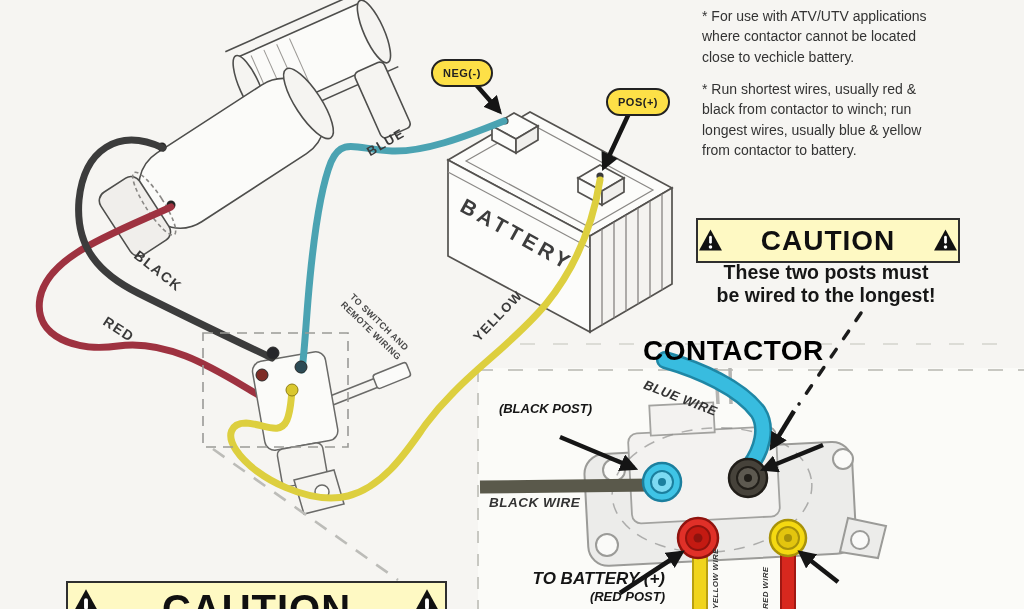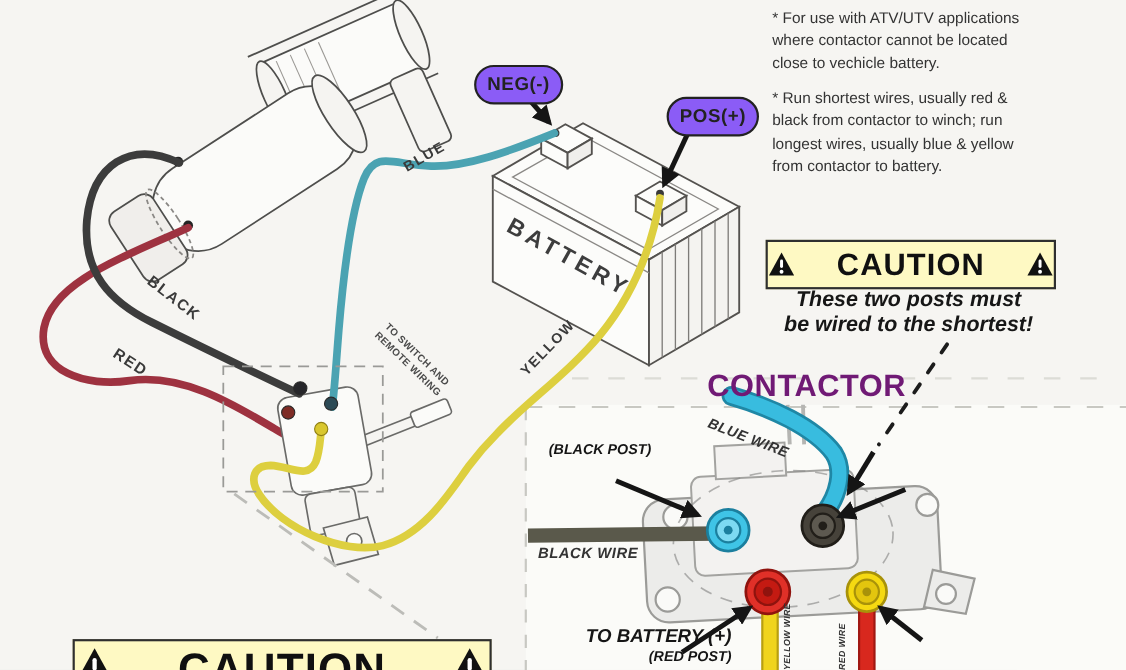--- a/index.html
+++ b/index.html
@@ -4,41 +4,41 @@
 <style>
   html,body{margin:0;padding:0;background:#ddd;}
   #stage{position:relative;width:1024px;height:609px;overflow:hidden;
          background:#f6f5f2;font-family:"Liberation Sans",sans-serif;}
   #art{position:absolute;left:0;top:0;z-index:1;}
   .lab{position:absolute;z-index:2;color:#2f2f2f;}
   .note{width:318px;font-size:14px;line-height:1.45;color:#333;white-space:pre-line;}
   #note-1{left:702px;top:6px;}
   #note-2{left:702px;top:79px;}
   .callout{position:absolute;z-index:3;border:2px solid #222;border-radius:999px;
-           background:#8b5cf6;font-size:17px;font-weight:bold;color:#222;
+           background:#fde047;font-size:11px;font-weight:bold;color:#222;
            padding:6px 10px;letter-spacing:.5px;}
   #neg-callout{left:431px;top:59px;}
   #pos-callout{left:606px;top:88px;}
   #battery-label{left:468px;top:194px;font-size:21px;letter-spacing:4px;font-weight:600;
                  color:#3d3d3d;transform:rotate(29deg);transform-origin:left top;}
   .wirelab{font-weight:bold;font-size:13px;letter-spacing:1.5px;color:#3a3a3a;transform-origin:left top;}
   #lbl-blue{left:364px;top:146px;transform:rotate(-30deg);}
   #lbl-black{left:141px;top:247px;transform:rotate(38deg);font-size:14px;}
   #lbl-red{left:109px;top:313px;transform:rotate(33deg);font-size:14px;}
   #lbl-yellow{left:470px;top:334px;transform:rotate(-46deg);}
   #switch-note{left:349px;top:286px;width:94px;transform:rotate(44deg);transform-origin:left top;
                font-size:9px;font-weight:bold;line-height:1.3;text-align:center;color:#4a4a4a;
                white-space:pre-line;letter-spacing:.4px;}
   .caution-box{position:absolute;z-index:3;border:2px solid #2f2f2f;background:#fef9c3;
                display:flex;align-items:center;justify-content:space-between;}
   #caution-top-box{left:696px;top:218px;width:260px;height:41px;gap:12px;}
   #caution-top-box .caution-title{font-size:28px;font-weight:bold;letter-spacing:1px;color:#101010;}
-  #caution-sub{left:702px;top:261px;width:248px;text-align:center;font-style:italic;
+  #caution-sub{left:702px;top:261px;width:248px;text-align:center;
                font-weight:600;font-size:19.5px;color:#161616;line-height:23px;}
-  #contactor-title{left:643px;top:335px;font-size:28px;font-weight:bold;letter-spacing:.5px;color:#701a75;}
+  #contactor-title{left:643px;top:335px;font-size:28px;font-weight:bold;letter-spacing:.5px;color:#000000;}
   .postlab{position:absolute;z-index:2;font-weight:bold;font-style:italic;text-align:center;
            color:#151515;line-height:1.18;}
   .postlab .big{font-size:17px;display:block;}
   .postlab .sub{font-size:13px;display:block;}
   #to-winch-neg{left:478px;top:401px;width:135px;}
   #to-batt-neg{left:823px;top:416px;width:150px;}
   #to-batt-pos{left:513px;top:569px;width:152px;text-align:right;}
   #to-winch-pos{left:826px;top:574px;width:140px;}
   .dwirelab{position:absolute;z-index:2;font-weight:bold;font-style:italic;color:#333;}
   #lbl-blue-wire{left:647px;top:377px;font-size:13px;transform:rotate(21deg);transform-origin:left top;letter-spacing:.5px;}
@@ -230,21 +230,21 @@
   </svg>
   <span class="caution-title">CAUTION</span>
   <svg class="warn-sm" viewBox="0 0 24 24">
     <polygon points="12,1.5 23,21.5 1,21.5" fill="#111"></polygon>
     <rect x="10.7" y="7.5" width="2.6" height="7.5" rx="1.3" fill="#fff"></rect>
     <circle cx="12" cy="18.3" r="1.7" fill="#fff"></circle>
   </svg>
 </div>
 <div class="lab" id="caution-sub">
   <span style="display:block;">These two posts must</span>
-  <span style="display:block;">be wired to the shortest!</span>
+  <span style="display:block;">be wired to the longest!</span>
 </div>
 
 <div class="lab" id="contactor-title">CONTACTOR</div>
 <div class="dwirelab" id="lbl-blue-wire">BLUE WIRE</div>
 <div class="dwirelab" id="lbl-black-wire">BLACK WIRE</div>
 <div class="dwirelab vwire" id="lbl-yellow-wire">YELLOW WIRE</div>
 <div class="dwirelab vwire" id="lbl-red-wire">RED WIRE</div>
 
 <div class="postlab" id="to-winch-neg">
   <span class="sub">(BLACK POST)</span>

